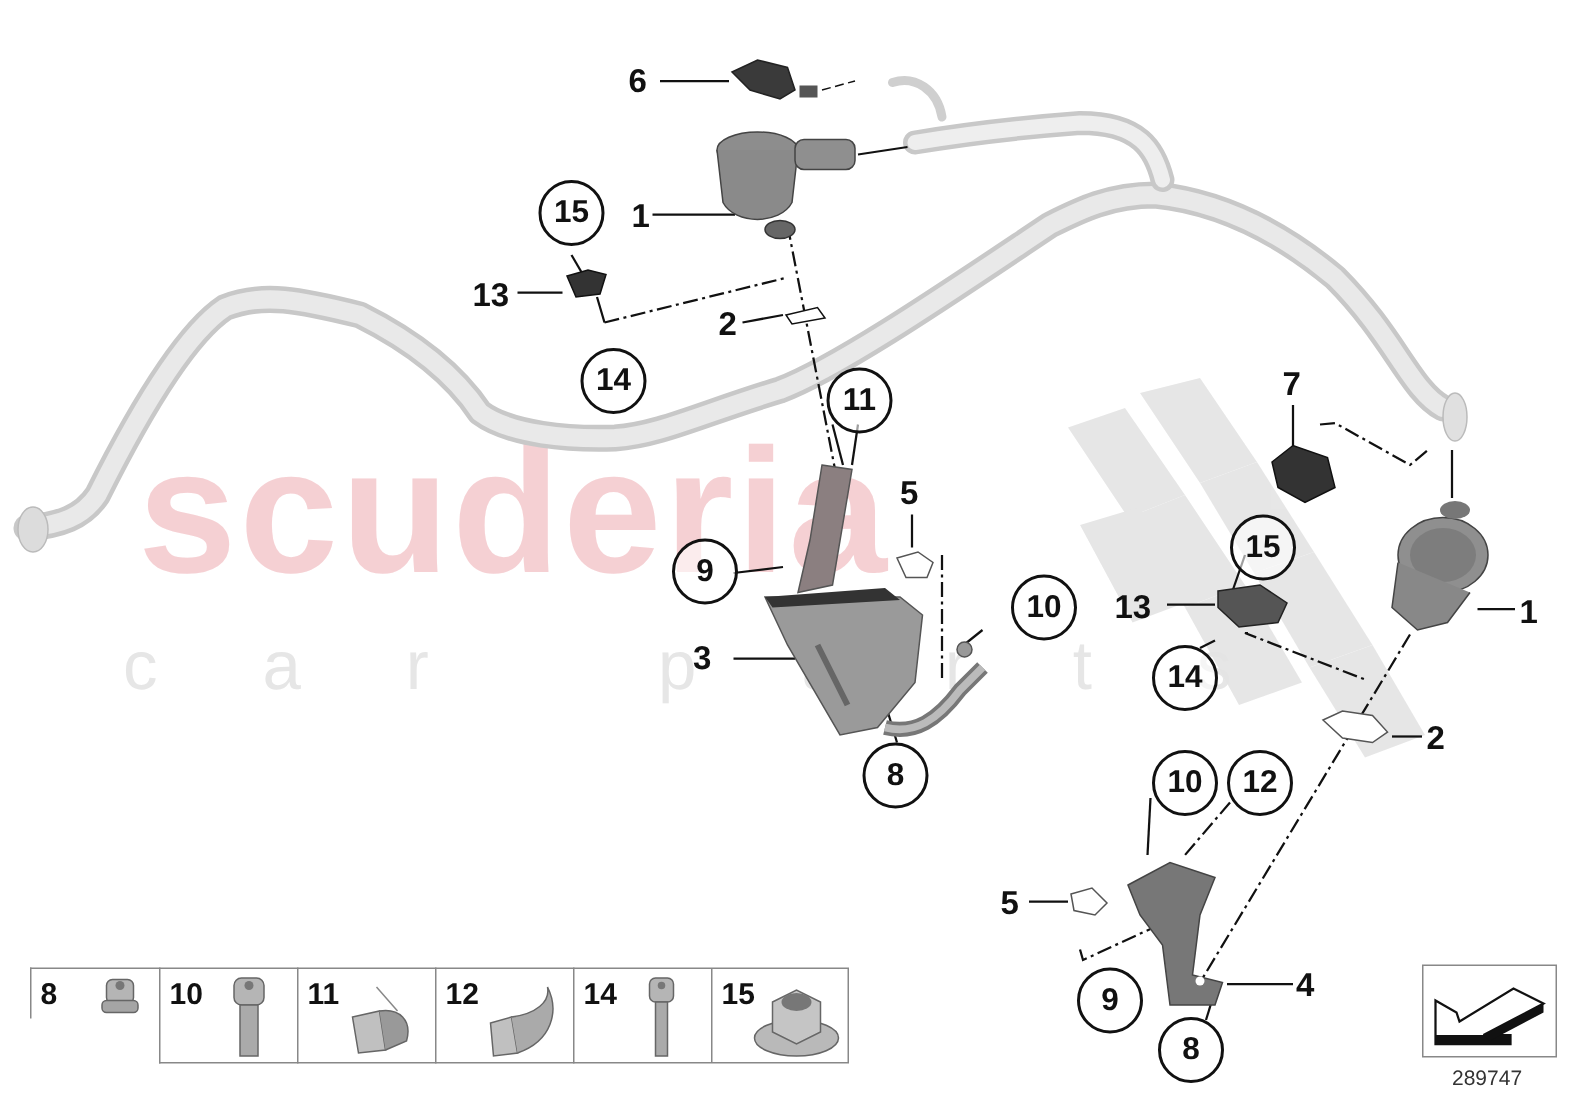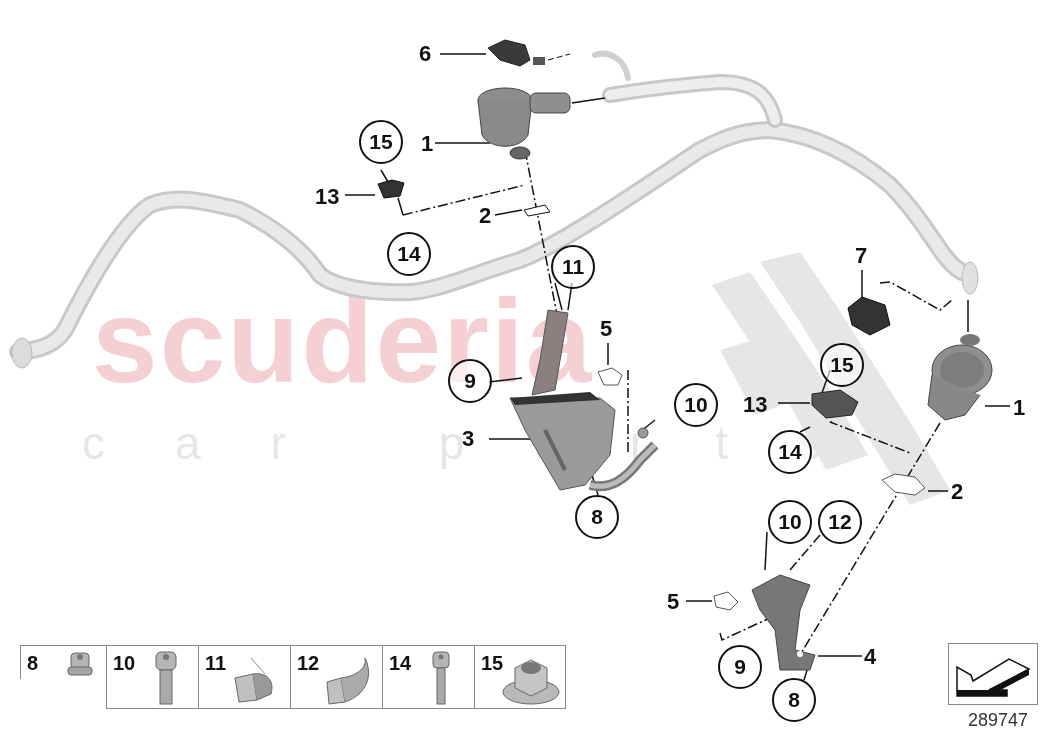--- a/index.html
+++ b/index.html
@@ -16,21 +16,21 @@
             box-sizing:border-box; display:flex; align-items:center; justify-content:center;
             font-weight:bold; font-size:21px; color:#111; background:rgba(255,255,255,0.6); }
   .legend { position:absolute; left:20px; top:645px; height:64px; display:flex; }
   .legend-cell { position:relative; width:92px; height:64px; border-left:1.5px solid #888;
                  border-top:1.5px solid #888; border-bottom:1.5px solid #888; box-sizing:border-box; }
   .legend-cell:first-child { border-bottom:none; width:86px; height:34px; }
   .legend-cell .num { position:absolute; left:6px; top:6px; font-weight:bold; font-size:20px; color:#111; }
   .legend-cell svg { position:absolute; }
   .nav-box { position:absolute; left:948px; top:643px; width:90px; height:62px; border:1.5px solid #888;
              box-sizing:border-box; }
-  .ref { position:absolute; left:968px; top:710px; font-size:18px; color:#333; }
+  .ref { position:absolute; left:968px; top:710px; font-size:14px; color:#333; }
 </style>
 </head>
 <body>
 
 <div class="canvas">
 
   <div class="wm-big">scuderia</div>
   <div class="wm-small">car parts</div>
 
   <svg width="1050" height="735" style="position:absolute;left:0;top:0">

